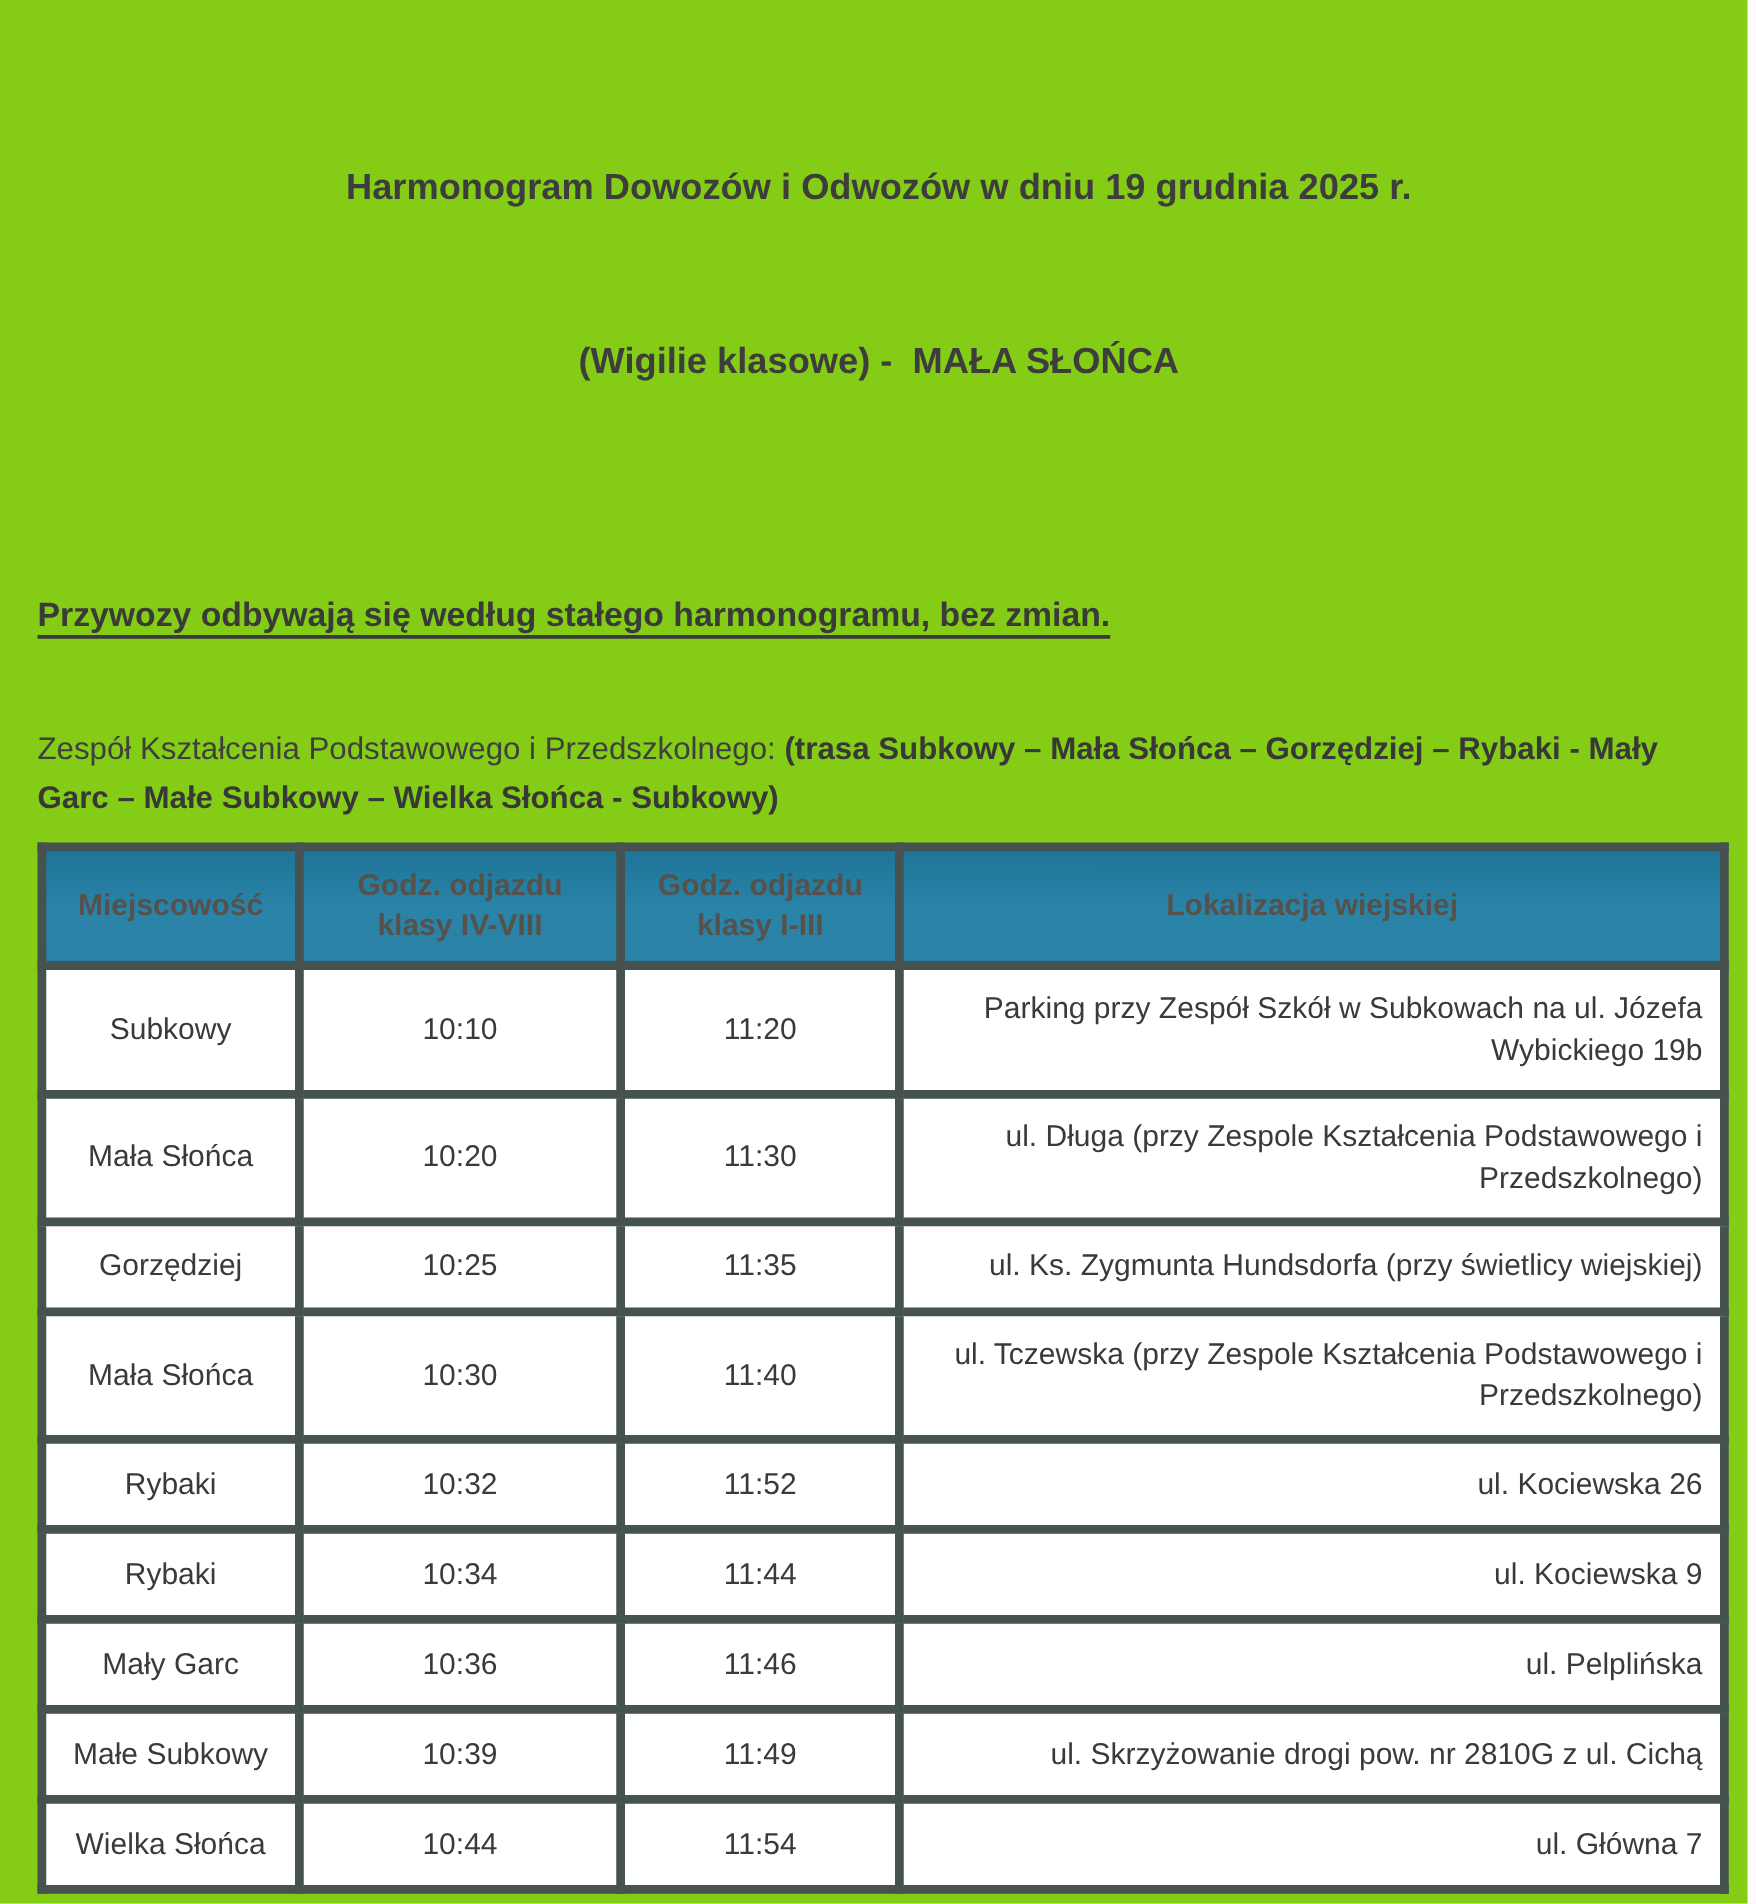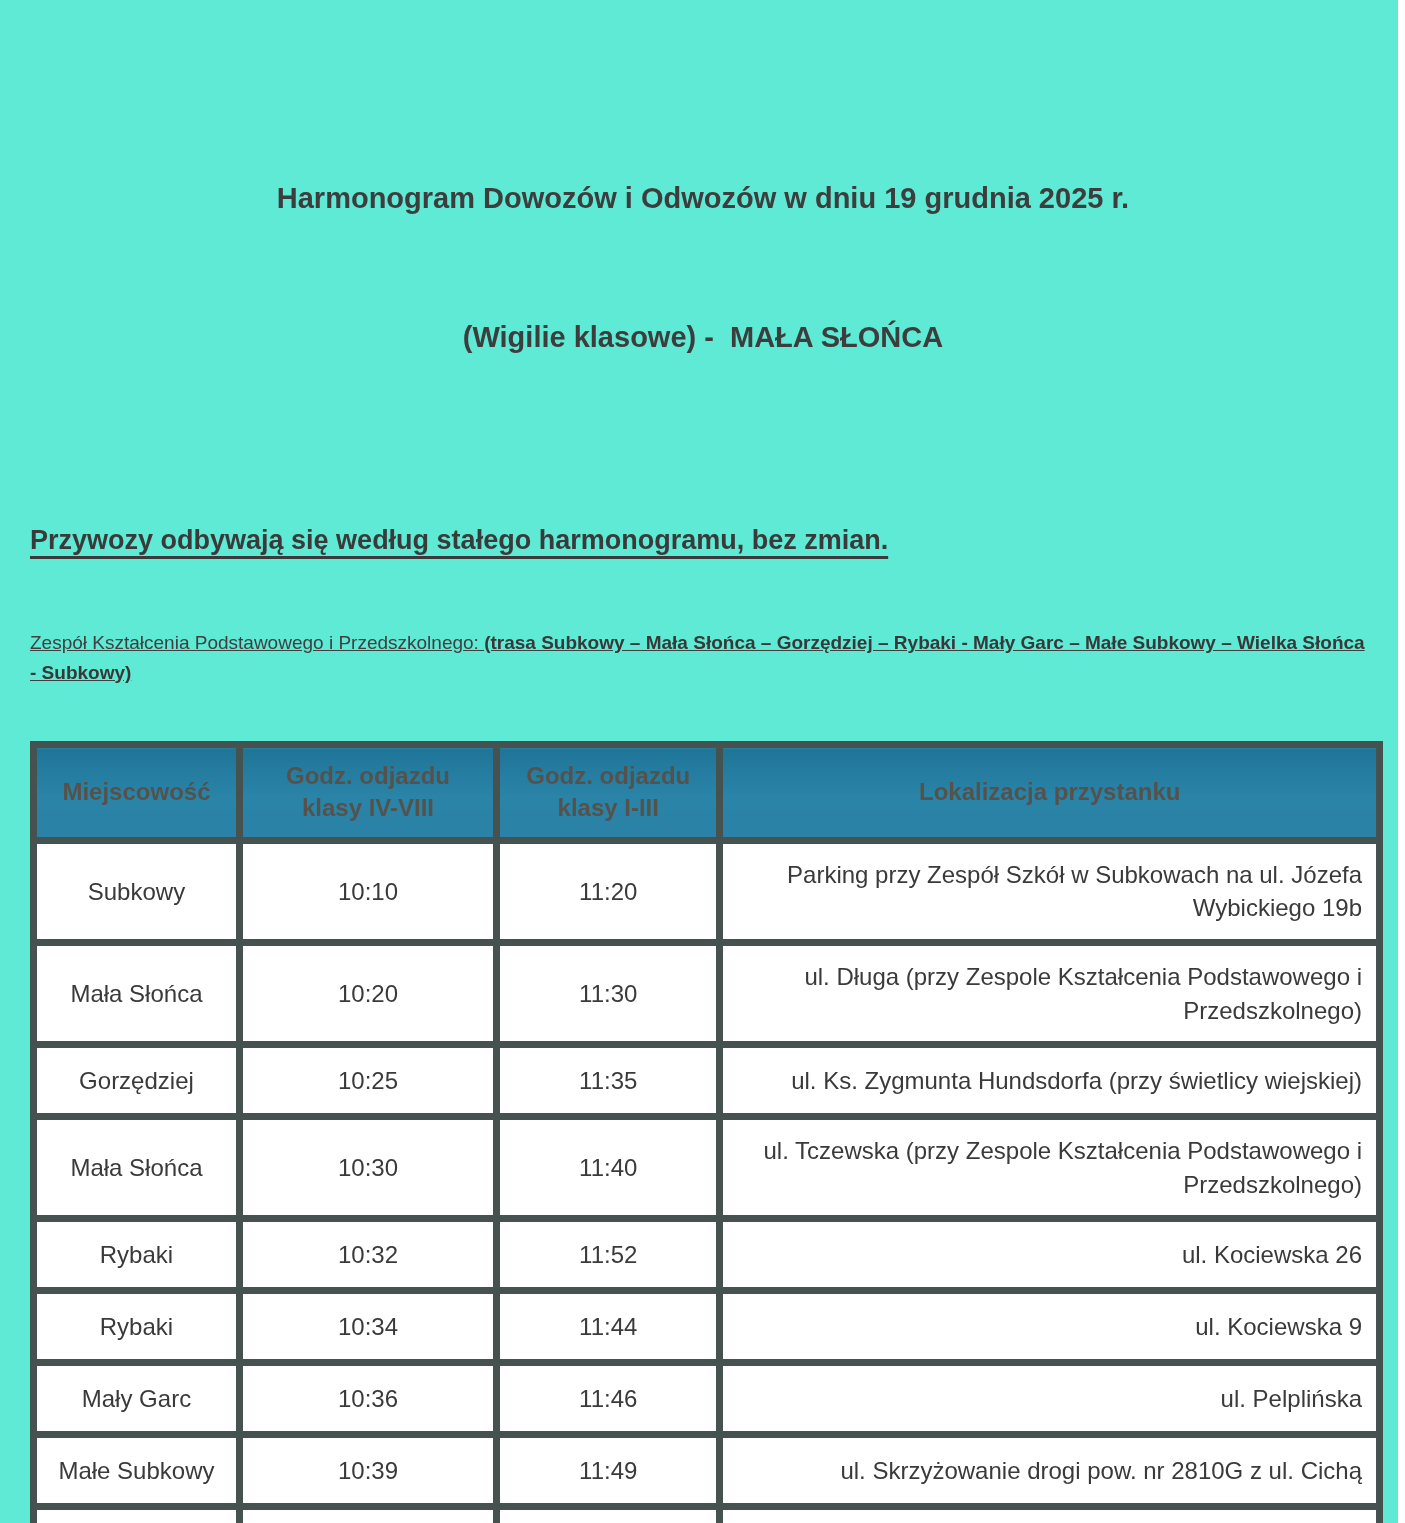--- a/index.html
+++ b/index.html
@@ -4,22 +4,22 @@
 <style>
   * { margin: 0; padding: 0; box-sizing: border-box; }
   html, body {
     background: #ffffff;
     font-family: "Liberation Sans", sans-serif;
     color: #3b3b3b;
   }
   .page {
     width: 1398px;
     height: 1523px;
-    background: #5eead4;
-    padding: 82px 22px 20px 30px;
+    background: #84cc16;
+    padding: 34px 22px 20px 30px;
     position: relative;
     overflow: hidden;
   }
   .title {
     text-align: center;
     font-weight: bold;
     font-size: 29px;
     line-height: 1.6;
     color: #3d3d3d;
     white-space: pre-wrap;
@@ -28,26 +28,25 @@
   .notice {
     font-size: 27px;
     font-weight: bold;
     color: #3a3a3a;
     text-decoration: underline;
     text-decoration-thickness: 3px;
     text-underline-offset: 7px;
     margin-bottom: 72px;
   }
   .route {
-    font-size: 19px;
+    font-size: 25px;
     line-height: 1.55;
     color: #3f3f3f;
-    margin-bottom: 54px;
+    margin-bottom: 16px;
     max-width: 1350px;
-    text-decoration: underline;
   }
   .route strong { color: #383838; }
   table.schedule {
     border-collapse: collapse;
     width: 1353px;
     table-layout: fixed;
     margin-bottom: 14px;
   }
   table.schedule th, table.schedule td {
     border: 7px solid #45524f;
@@ -98,21 +97,21 @@
       <col class="col-place">
         <col class="col-t1">
         <col class="col-t2">
         <col class="col-loc">
     </colgroup>
     <thead>
       <tr>
         <th>Miejscowość</th>
         <th>Godz. odjazdu klasy IV-VIII</th>
         <th>Godz. odjazdu klasy I-III</th>
-        <th>Lokalizacja przystanku</th>
+        <th>Lokalizacja wiejskiej</th>
       </tr>
     </thead>
     <tbody>
       <tr>
         <td class="place">Subkowy</td>
         <td class="time">10:10</td>
         <td class="time">11:20</td>
         <td class="loc">Parking przy Zespół Szkół w Subkowach na ul. Józefa Wybickiego 19b</td>
       </tr>
       <tr>

